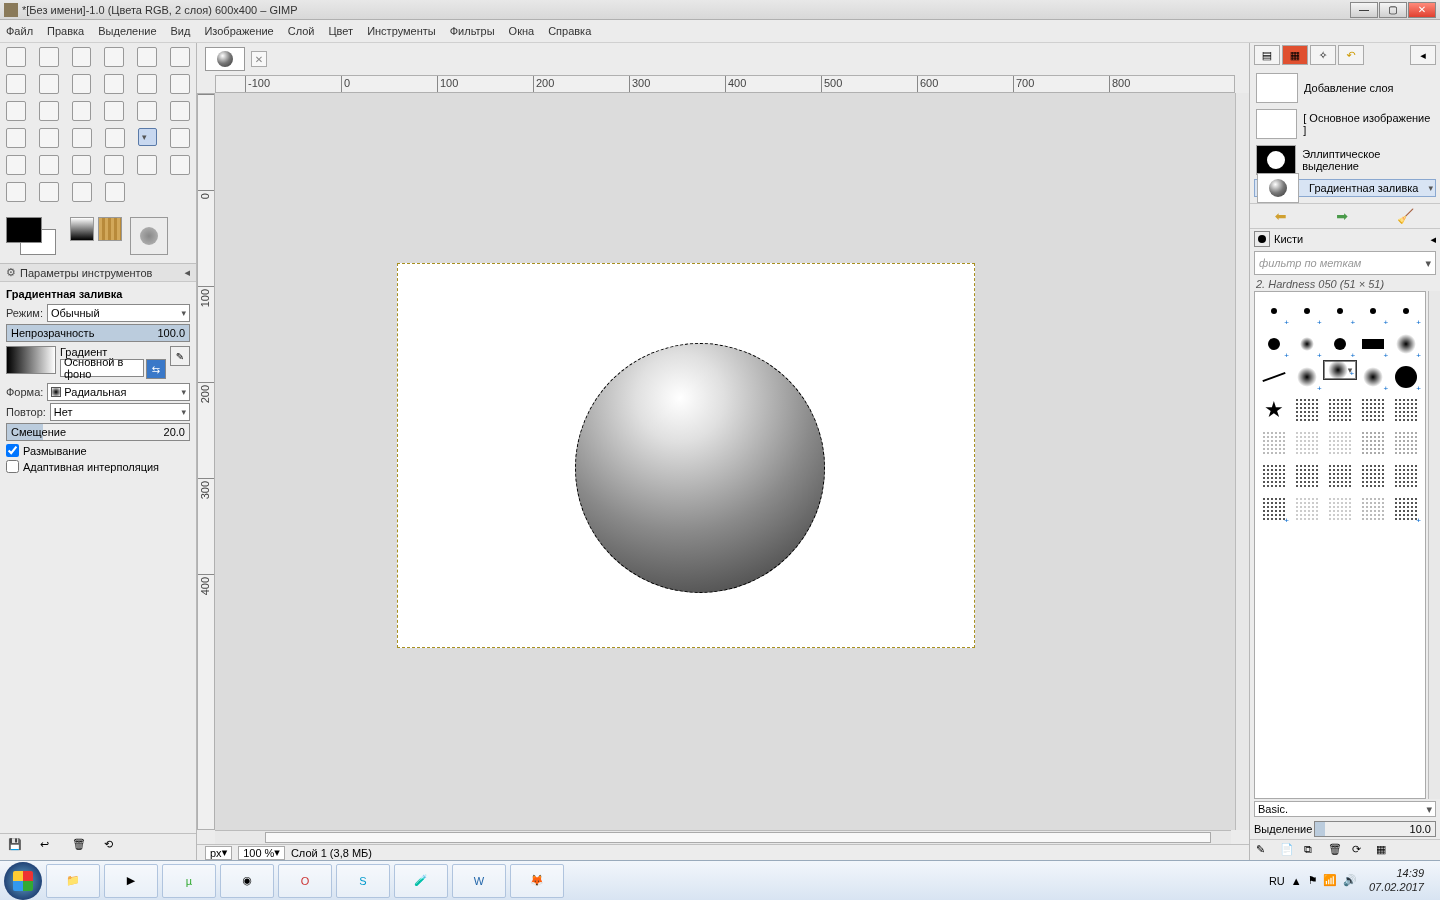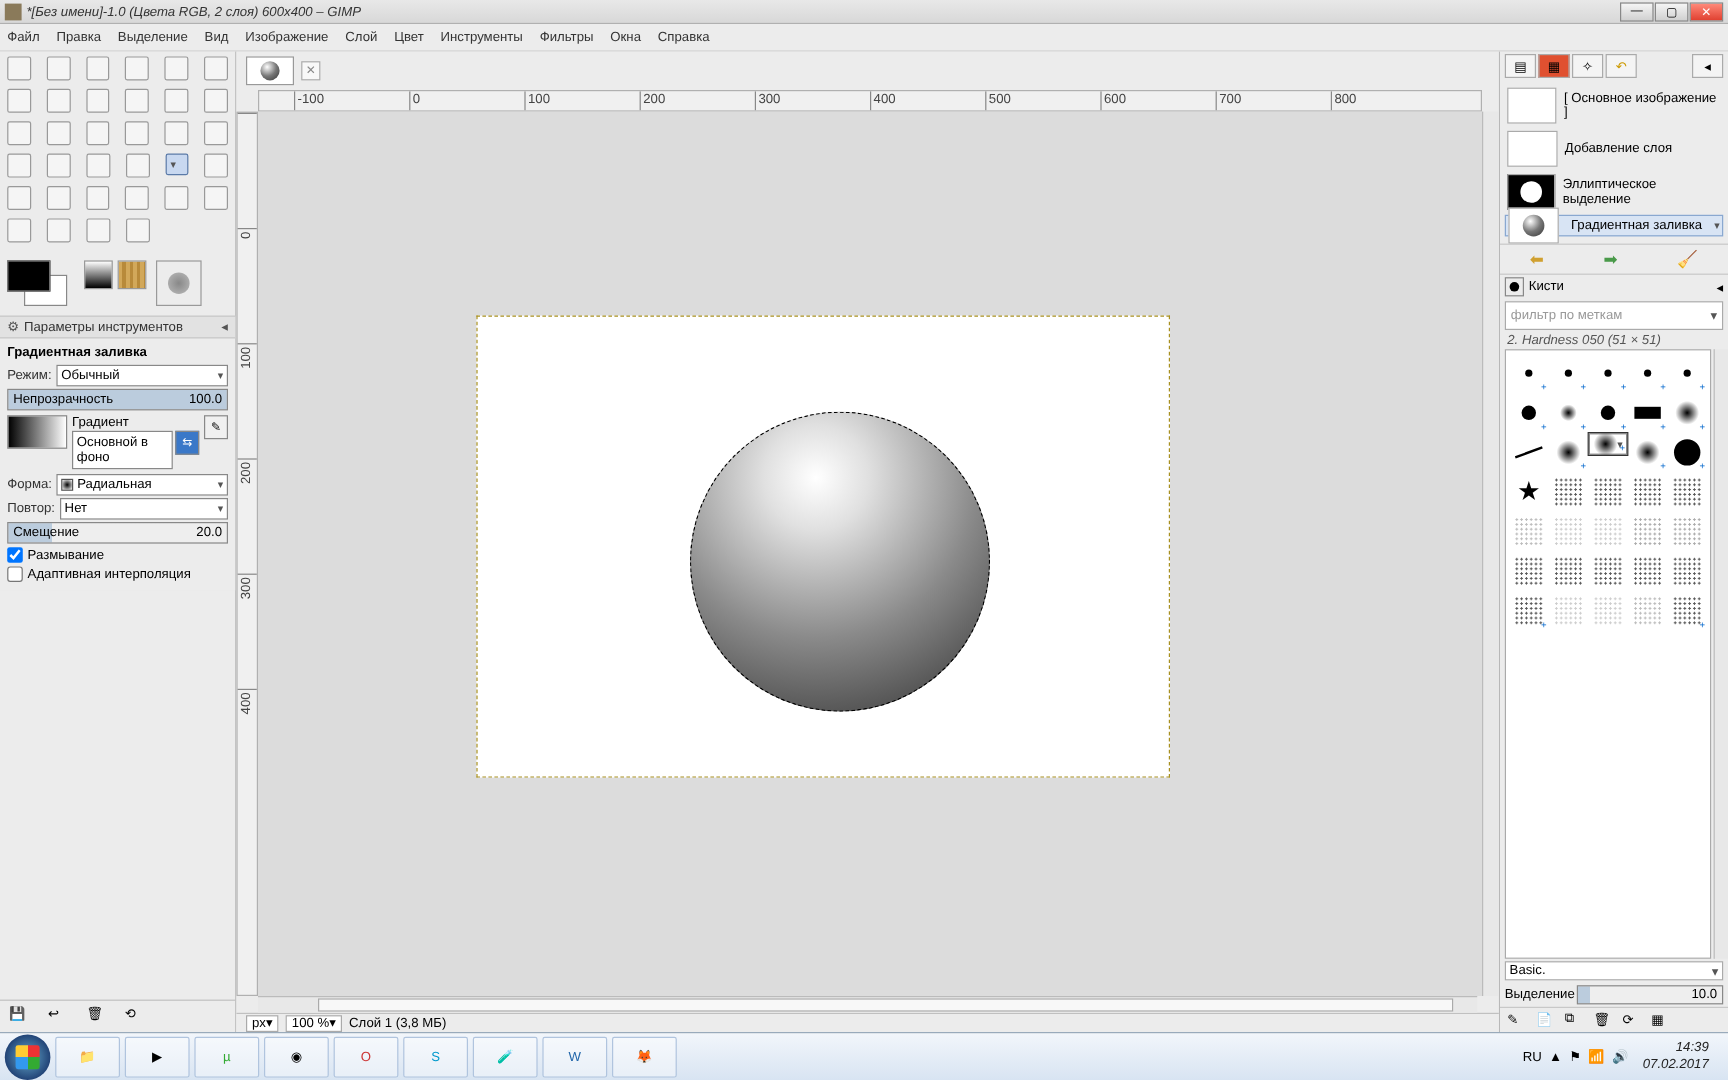--- a/index.html
+++ b/index.html
@@ -1,21 +1,21 @@
 <!DOCTYPE html>
 <html><head>
 <meta charset="utf-8">
 <style>
 * { margin: 0; padding: 0; box-sizing: border-box; font-family: "Segoe UI", Tahoma, sans-serif; font-size: 11px; }
 body { width: 1440px; height: 900px; background: #ececec; overflow: hidden; position: relative; }
 
 
 .titlebar { height: 20px; background: linear-gradient(#e8e8e8,#d8d8d8); border-bottom: 1px solid #b0b0b0; display: flex; align-items: center; padding: 0 4px; }
 .titlebar .icon { width: 14px; height: 14px; background: #8a7a5a; margin-right: 4px; }
-.titlebar .title { flex: 1; color: #333; font-style: italic; }
+.titlebar .title { flex: 1; color: #333; }
 .winbtns { display: flex; gap: 1px; }
 .winbtn { width: 28px; height: 16px; background: linear-gradient(#f5f5f5,#d0d0d0); border: 1px solid #888; display:flex;align-items:center;justify-content:center;font-size:10px; }
 .winbtn.close { background: linear-gradient(#ff8a7a,#e04030); color:#fff; }
 
 
 .menubar { height: 23px; background: #ececec; display: flex; align-items: center; padding: 0 6px; gap: 14px; border-bottom: 1px solid #d0d0d0; }
 .menubar span { color: #333; cursor: default; }
 
 
 .workspace { position: absolute; top: 43px; left: 0; right: 0; bottom: 40px; display: flex; }
@@ -46,21 +46,21 @@
 .bold { font-weight:bold; margin:2px 0 4px; }
 .formrow { display:flex; align-items:center; gap:4px; margin:2px 0; }
 .formrow label { color:#333; }
 .sel { flex:1; height:18px; background:#fff; border:1px solid #888; padding:0 3px; display:flex;align-items:center;justify-content:space-between; }
 .sel::after { content:"▾"; color:#555; font-size:9px; }
 .slider { height:18px; background:linear-gradient(90deg,#bcd 0%, #bcd 100%); border:1px solid #888; display:flex;align-items:center;justify-content:space-between;padding:0 4px;margin:2px 0; }
 .slider.partial { background:linear-gradient(90deg,#bcd 0 20%, #eee 20% 100%); }
 .gradbox { display:flex; gap:4px; align-items:flex-start; margin:4px 0; }
 .gradthumb { width:50px;height:28px;background:linear-gradient(90deg,#000,#fff);border:1px solid #888; }
 .gradlabels { flex:1; display:flex;flex-direction:column;gap:1px; }
-.gradsel { height:32px;background:#fff;border:1px solid #888;padding:0 3px;display:flex;align-items:center;justify-content:space-between;font-size:10px; }
+.gradsel { height:18px;background:#fff;border:1px solid #888;padding:0 3px;display:flex;align-items:center;justify-content:space-between;font-size:10px; }
 .iconbtn { width:20px;height:20px;border:1px solid #888;background:#f0f0f0;display:flex;align-items:center;justify-content:center;font-size:10px; }
 .chk { display:flex;align-items:center;gap:4px;margin:3px 0; }
 .chk input { width:13px;height:13px; }
 
 .leftcol .bottombar { margin-top:auto;border-top:1px solid #c0c0c0;display:flex;gap:14px;padding:4px 8px; }
 .leftcol .bottombar .ic { width:18px;height:18px; }
 
 
 .center { flex:1; background:#ececec; display:flex; flex-direction:column; position:relative; }
 .tabstrip { height:32px; display:flex;align-items:center;padding:2px 8px;gap:6px; }
@@ -93,21 +93,21 @@
 .hist-thumb .dot{ width:18px;height:18px;border-radius:50%;background:#fff;}
 .hist-thumb .sphere2{ width:18px;height:18px;border-radius:50%;background:radial-gradient(circle at 35% 30%,#fff,#777,#333);}
 .navrow { display:flex;justify-content:space-around;padding:4px 0;border-top:1px solid #c8c8c8;border-bottom:1px solid #c8c8c8; }
 .navrow .ar { font-size:14px; }
 .ar.l{color:#d0a030;} .ar.g{color:#4a9a4a;} .ar.gr{color:#bbb;}
 
 .brushes { flex:1; display:flex; flex-direction:column; }
 .brush-hdr { display:flex;align-items:center;gap:4px;padding:2px 4px; }
 .brush-hdr .sq{width:16px;height:16px;border:1px solid #888;display:flex;align-items:center;justify-content:center;}
 .brush-hdr .sq::after{content:"";width:8px;height:8px;border-radius:50%;background:#000;}
-.filterbox{ margin:2px 4px;height:16px;background:#fff;border:1px solid #aaa;color:#999;padding:11px 4px;display:flex;align-items:center;justify-content:space-between; }
+.filterbox{ margin:2px 4px;height:16px;background:#fff;border:1px solid #aaa;color:#999;font-style:italic;padding:11px 4px;display:flex;align-items:center;justify-content:space-between; }
 .filterbox::after{content:"▾";color:#555;font-style:normal;}
 .brushname { padding:1px 6px;font-style:italic;color:#555; }
 .brushgrid { flex:1; margin:0 14px 0 4px; background:#fff; border:1px solid #aaa; padding:3px; display:grid; grid-template-columns:repeat(5,1fr); grid-auto-rows:32px; gap:1px; overflow:hidden; }
 .bcell { display:flex;align-items:center;justify-content:center;position:relative; }
 .bcell.sel { outline:1px solid #333; }
 .bscroll { position:absolute; right:0; top:0; bottom:0; width:12px; background:#e8e8e8;border-left:1px solid #bbb; }
 .presetrow { display:flex;align-items:center;gap:4px;padding:2px 4px; }
 .presetrow .pname { flex:1;background:#fff;border:1px solid #aaa;height:16px;padding:0 3px;display:flex;align-items:center;justify-content:space-between; }
 .presetrow .pname::after{content:"▾";color:#555;}
 .intervalrow { display:flex;align-items:center;padding:2px 4px; }
@@ -388,25 +388,25 @@
       <div class="docktab">▤</div>
       <div class="docktab red">▦</div>
       <div class="docktab">✧</div>
       <div class="docktab" style="color:#c90;">↶</div>
       <div style="flex:1"></div>
       <div class="docktab">◂</div>
     </div>
     <div class="history">
       <div class="hist-item">
         <div class="hist-thumb"></div>
-        <span>[ Основное изображение ]</span>
+        <span>Добавление слоя</span>
       </div>
       <div class="hist-item">
         <div class="hist-thumb"></div>
-        <span>Добавление слоя</span>
+        <span>[ Основное изображение ]</span>
       </div>
       <div class="hist-item">
         <div class="hist-thumb black">
             <div class="dot"></div>
           </div>
         <span>Эллиптическое выделение</span>
       </div>
       <div class="hist-item sel">
         <div class="hist-thumb">
             <div class="sphere2"></div>

